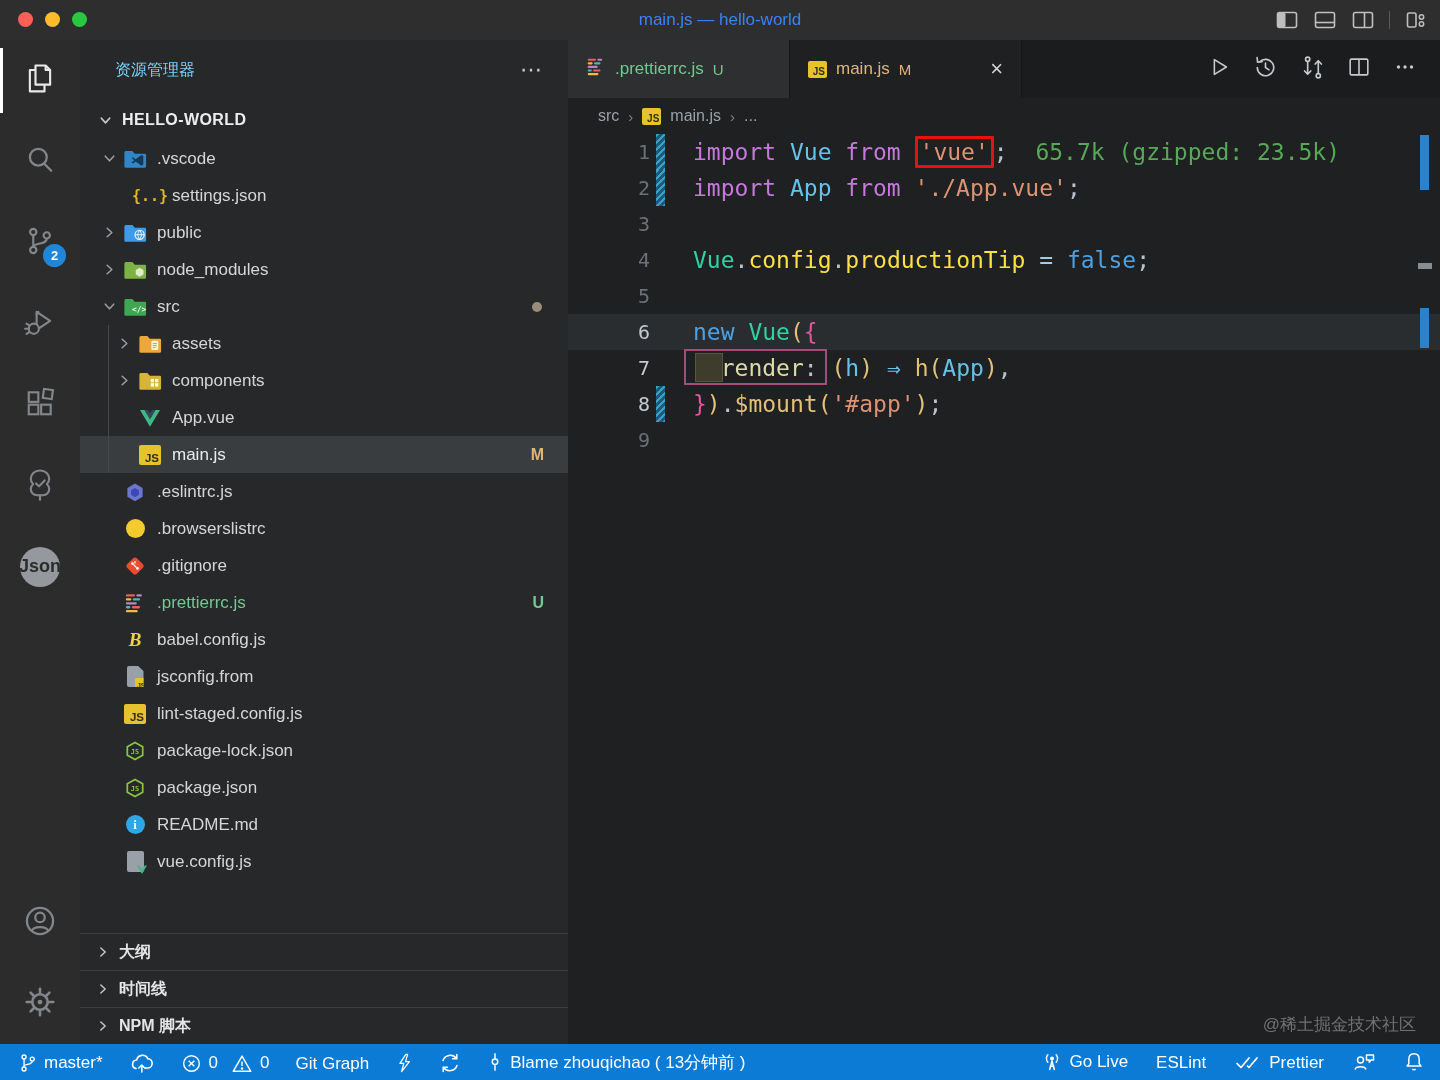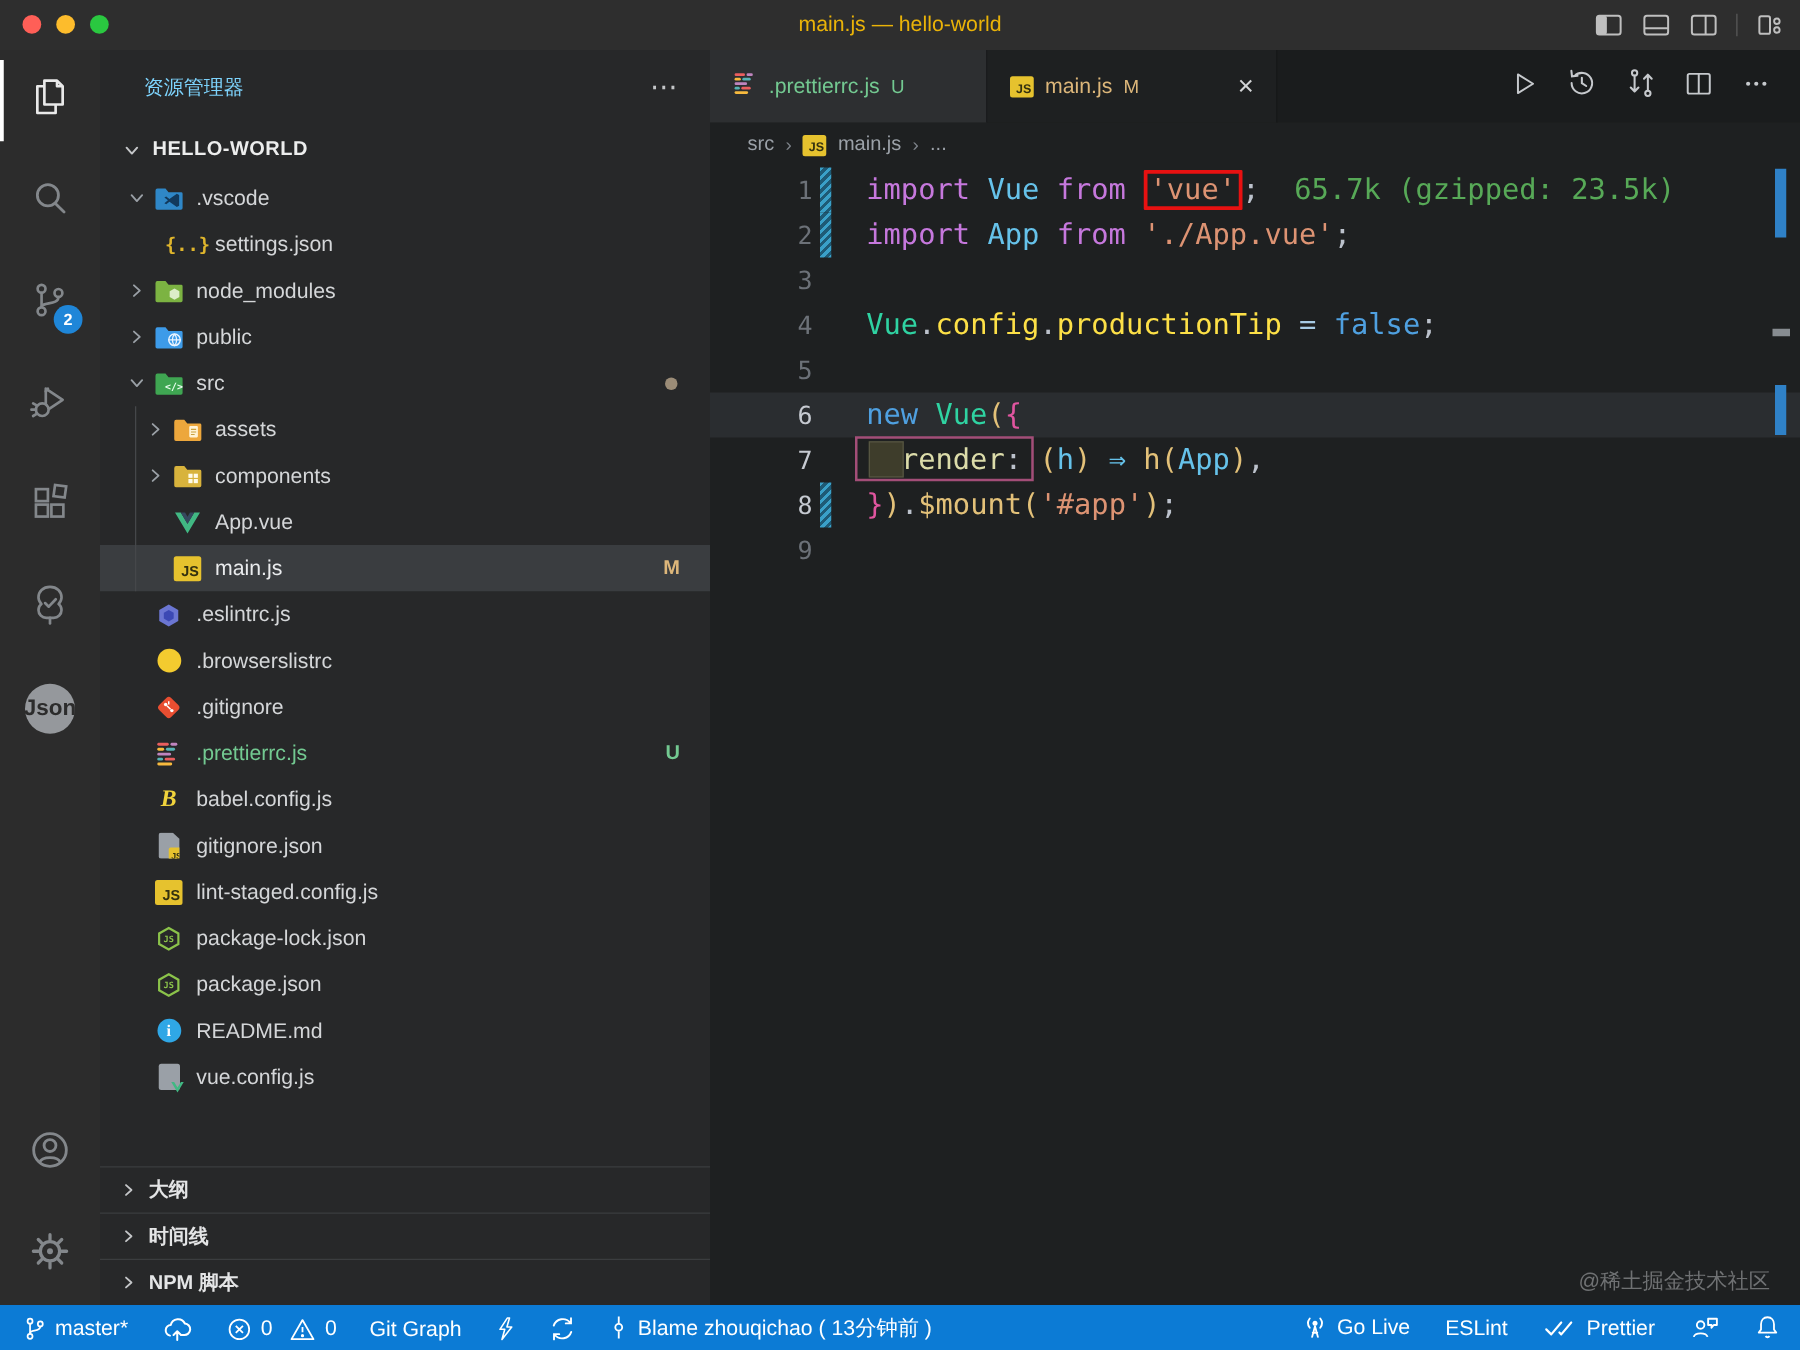--- a/index.html
+++ b/index.html
@@ -4,21 +4,21 @@
 <style>
   * { margin:0; padding:0; box-sizing:border-box; }
   html,body { width:1440px; height:1080px; overflow:hidden; background:#1e2021;
     font-family:"Liberation Sans", sans-serif; -webkit-font-smoothing:antialiased; }
 
   
   .titlebar { position:relative; height:40px; background:#2e2e2e; display:flex; align-items:center; }
   .lights { position:absolute; left:18px; top:12px; display:flex; gap:12px; }
   .light { width:15px; height:15px; border-radius:50%; }
   .light.red{background:#ff5f57}.light.yellow{background:#fdbc2c}.light.green{background:#2ac840}
-  .win-title { width:100%; text-align:center; color:#eab308; font-size:17px; }
+  .win-title { width:100%; text-align:center; color:#3b82f6; font-size:17px; }
   .win-controls { position:absolute; right:12px; top:0; height:40px; display:flex; align-items:center; gap:14px; color:#bfbfbf; }
   .win-controls svg { display:block; }
   .wc-sep { width:1px; height:18px; background:#5a5a5a; }
 
   .main { display:flex; height:1004px; }
 
   
   .activitybar { width:80px; background:#2c2c2c; display:flex; flex-direction:column; }
   .ab-item { position:relative; height:81px; display:flex; align-items:center; justify-content:center; color:#83878b; }
   .ab-item.active { color:#e9e9e9; }
@@ -250,40 +250,40 @@
           <span class="tlabel">settings.json</span>
         </div>
         <div class="tree-row" style="padding-left: 18px;">
           <span class="chev right">
             <svg viewBox="0 0 16 16" width="15" height="15">
               <path d="M5.5 3.5 L10.5 8 5.5 12.5" fill="none" stroke="#9aa0a6" stroke-width="1.6" stroke-linecap="round" stroke-linejoin="round"></path>
             </svg>
           </span>
           <span class="ticon">
             <svg class="fi" viewBox="0 0 26 22">
-              <path d="M1.5 4 Q1.5 2.2 3.2 2.2 h7 l2.6 3.2 h11 q1.2 0 1.2 1.2 V19 q0 1.5-1.5 1.5 H3 Q1.5 20.5 1.5 19 Z" fill="#7cb342"></path>
-              <path d="M18 8.6 l4.2 2.4 v4.9 L18 18.3 13.8 15.9 v-4.9 Z" fill="#dcedc8"></path>
-            </svg>
-          </span>
-          <span class="tlabel">node_modules</span>
+              <path d="M1.5 4 Q1.5 2.2 3.2 2.2 h7 l2.6 3.2 h11 q1.2 0 1.2 1.2 V19 q0 1.5-1.5 1.5 H3 Q1.5 20.5 1.5 19 Z" fill="#3d9be9"></path>
+              <circle cx="18" cy="13" r="5" fill="none" stroke="#eaf4ff" stroke-width="1.3"></circle>
+              <path d="M13 13 h10 M18 8 c2.5 2.9 2.5 7.1 0 10 c-2.5-2.9-2.5-7.1 0-10" stroke="#eaf4ff" stroke-width="1.1" fill="none"></path>
+            </svg>
+          </span>
+          <span class="tlabel">public</span>
         </div>
         <div class="tree-row" style="padding-left: 18px;">
           <span class="chev right">
             <svg viewBox="0 0 16 16" width="15" height="15">
               <path d="M5.5 3.5 L10.5 8 5.5 12.5" fill="none" stroke="#9aa0a6" stroke-width="1.6" stroke-linecap="round" stroke-linejoin="round"></path>
             </svg>
           </span>
           <span class="ticon">
             <svg class="fi" viewBox="0 0 26 22">
-              <path d="M1.5 4 Q1.5 2.2 3.2 2.2 h7 l2.6 3.2 h11 q1.2 0 1.2 1.2 V19 q0 1.5-1.5 1.5 H3 Q1.5 20.5 1.5 19 Z" fill="#3d9be9"></path>
-              <circle cx="18" cy="13" r="5" fill="none" stroke="#eaf4ff" stroke-width="1.3"></circle>
-              <path d="M13 13 h10 M18 8 c2.5 2.9 2.5 7.1 0 10 c-2.5-2.9-2.5-7.1 0-10" stroke="#eaf4ff" stroke-width="1.1" fill="none"></path>
-            </svg>
-          </span>
-          <span class="tlabel">public</span>
+              <path d="M1.5 4 Q1.5 2.2 3.2 2.2 h7 l2.6 3.2 h11 q1.2 0 1.2 1.2 V19 q0 1.5-1.5 1.5 H3 Q1.5 20.5 1.5 19 Z" fill="#7cb342"></path>
+              <path d="M18 8.6 l4.2 2.4 v4.9 L18 18.3 13.8 15.9 v-4.9 Z" fill="#dcedc8"></path>
+            </svg>
+          </span>
+          <span class="tlabel">node_modules</span>
         </div>
         <div class="tree-row" style="padding-left: 18px;">
           <span class="chev down">
             <svg viewBox="0 0 16 16" width="15" height="15">
               <path d="M5.5 3.5 L10.5 8 5.5 12.5" fill="none" stroke="#9aa0a6" stroke-width="1.6" stroke-linecap="round" stroke-linejoin="round"></path>
             </svg>
           </span>
           <span class="ticon">
             <svg class="fi" viewBox="0 0 26 22">
               <path d="M1.5 4 Q1.5 2.2 3.2 2.2 h7 l2.6 3.2 h11 q1.2 0 1.2 1.2 V19 q0 1.5-1.5 1.5 H3 Q1.5 20.5 1.5 19 Z" fill="#3fa652"></path>
@@ -396,21 +396,21 @@
           </span>
           <span class="tlabel">babel.config.js</span>
         </div>
         <div class="tree-row" style="padding-left: 18px;">
           <span class="chev"></span>
           <span class="ticon">
             <span class="file-shape">
               <span class="mini-corner js-badge" style="width:13px;height:12px;font-size:7px;border-radius:1.5px">JS</span>
             </span>
           </span>
-          <span class="tlabel">gitignore.json</span>
+          <span class="tlabel">jsconfig.from</span>
         </div>
         <div class="tree-row" style="padding-left: 18px;">
           <span class="chev"></span>
           <span class="ticon">
             <span class="js-badge">JS</span>
           </span>
           <span class="tlabel">lint-staged.config.js</span>
         </div>
         <div class="tree-row" style="padding-left: 18px;">
           <span class="chev"></span>

